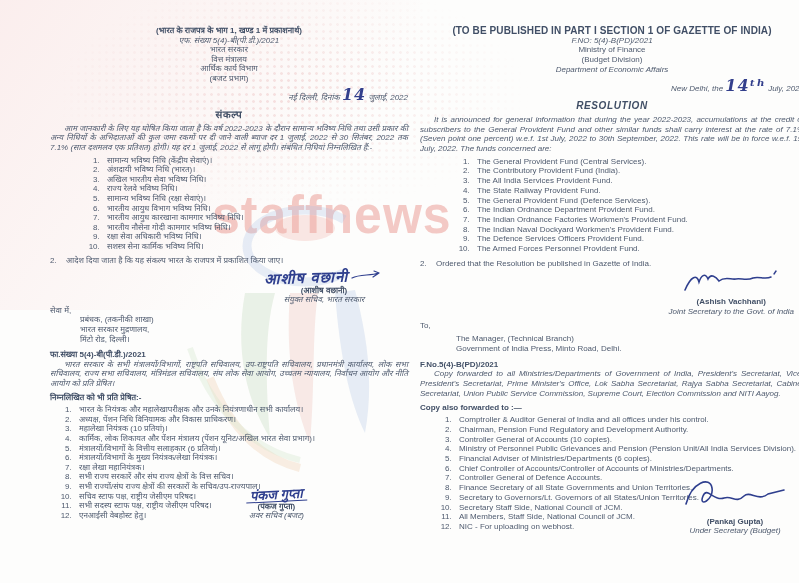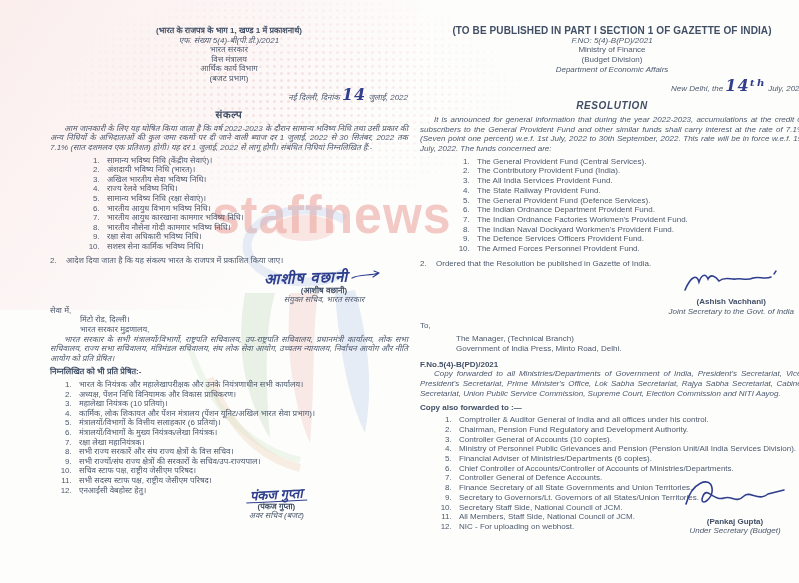--- a/index.html
+++ b/index.html
@@ -120,23 +120,25 @@
         <span class="hand-big">आशीष वछानी</span>
         <svg width="34" height="14" viewBox="0 0 34 14" class="sig">
           <path d="M2 9 C 10 5, 20 7, 29 4 M29 4 l-5 -2 M29 4 l-6 4" stroke="#2f3f8e" stroke-width="1.2" fill="none" stroke-linecap="round"></path>
         </svg>
       </div>
       <div class="sig-name">(आशीष वछानी)</div>
       <div class="sig-desig">संयुक्त सचिव, भारत सरकार</div>
     </div>
 
     <div>सेवा में,</div>
+    <div class="addr-hi">प्रबंधक, (तकनीकी शाखा)</div>
+    <div class="addr-hi">भारत सरकार मुद्रणालय,</div>
     <div class="addr-hi">मिंटो रोड, दिल्ली।</div>
-    <div class="addr-hi">भारत सरकार मुद्रणालय,</div>
-
+
+    <div class="bold" style="margin-top:6px">फा.संख्या 5(4)-बी(पी.डी.)/2021</div>
     <div class="jus" style="margin-top:0">भारत सरकार के सभी मंत्रालयों/विभागों, राष्ट्रपति सचिवालय, उप-राष्ट्रपति सचिवालय, प्रधानमंत्री कार्यालय, लोक सभा सचिवालय, राज्य सभा सचिवालय, मंत्रिमंडल सचिवालय, संघ लोक सेवा आयोग, उच्चतम न्यायालय, निर्वाचन आयोग और नीति आयोग को प्रति प्रेषित।</div>
 
     <div class="bold" style="margin-top:4px">निम्नलिखित को भी प्रति प्रेषित:-</div>
     <ol class="copy-hi">
         <li>भारत के नियंत्रक और महालेखापरीक्षक और उनके नियंत्रणाधीन सभी कार्यालय।</li>
         <li>अध्यक्ष, पेंशन निधि विनियामक और विकास प्राधिकरण।</li>
         <li>महालेखा नियंत्रक (10 प्रतियां)।</li>
         <li>कार्मिक, लोक शिकायत और पेंशन मंत्रालय (पेंशन यूनिट/अखिल भारत सेवा प्रभाग)।</li>
         <li>मंत्रालयों/विभागों के वित्तीय सलाहकार (6 प्रतियां)।</li>
         <li>मंत्रालयों/विभागों के मुख्य नियंत्रक/लेखा नियंत्रक।</li>

